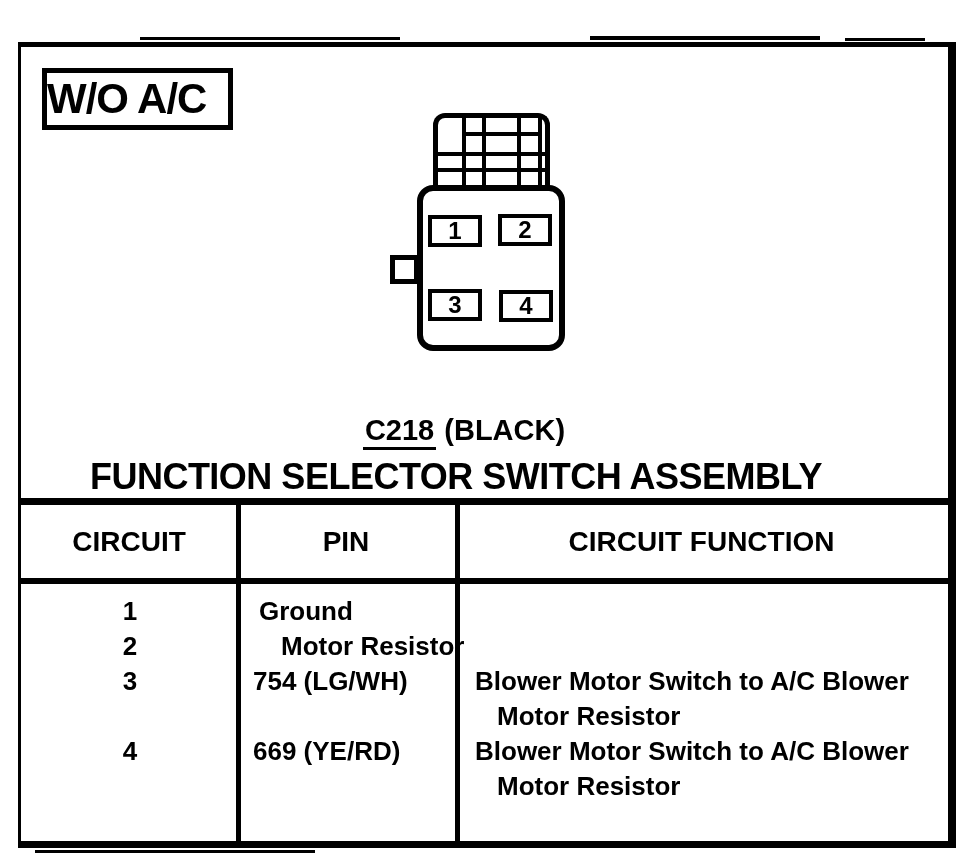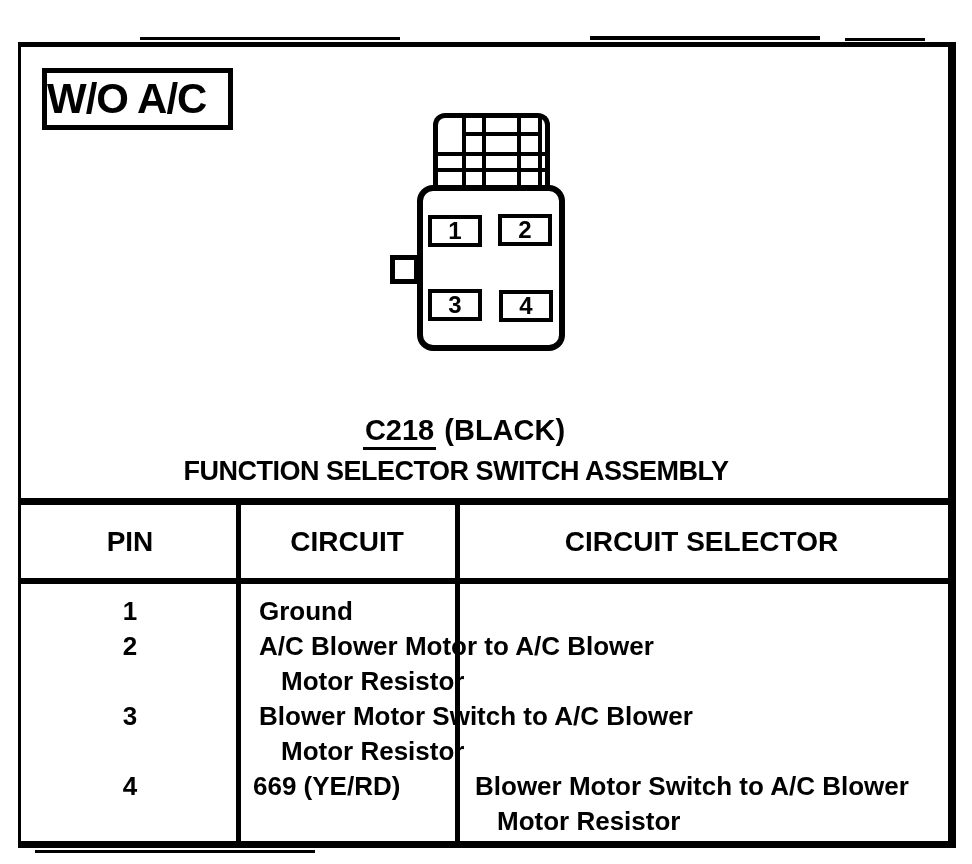--- a/index.html
+++ b/index.html
@@ -52,21 +52,21 @@
   }
 
   
   .caption-line1 {
     left: 8px; top: 414px; width: 912px; text-align: center;
     font-size: 29px;
   }
   .caption-id { border-bottom: 3px solid #000; padding: 0 2px 1px 2px; }
   .caption-line2 {
     left: 0; top: 456px; width: 912px; text-align: center;
-    font-size: 27px; letter-spacing: -0.5px;
+    font-size: 36px; letter-spacing: -0.5px;
   }
 
   
   .hline { background: #000; left: 18px; width: 938px; }
   .section-divider { top: 498px; height: 7px; }
   .header-bottom  { top: 578px; height: 6px; }
   .vline { background: #000; width: 5px; top: 505px; height: 336px; }
   .vline-1 { left: 236px; }
   .vline-2 { left: 455px; }
 
@@ -135,44 +135,44 @@
   <span>(BLACK)</span>
 </div>
 <div class="abs caption-line2">FUNCTION SELECTOR SWITCH ASSEMBLY</div>
 
 <div class="abs hline section-divider"></div>
 <div class="abs hline header-bottom"></div>
 <div class="abs vline vline-1"></div>
 <div class="abs vline vline-2"></div>
 
 <div class="abs thead">
+  <div class="th th-circuit">CIRCUIT</div>
   <div class="th th-pin">PIN</div>
-  <div class="th th-circuit">CIRCUIT</div>
-  <div class="th th-function">CIRCUIT SELECTOR</div>
+  <div class="th th-function">CIRCUIT FUNCTION</div>
 </div>
 
 <div class="abs tbody">
 
   <div class="trow">
     <div class="td-pin">1</div>
     <div class="td-function">
       <div>Ground</div>
     </div>
   </div>
 
   <div class="trow">
     <div class="td-pin">2</div>
     <div class="td-function">
-      <div>A/C Blower Motor to A/C Blower</div>
       <div class="wrap-line">Motor Resistor</div>
     </div>
   </div>
 
   <div class="trow">
     <div class="td-pin">3</div>
+    <div class="td-circuit">754 (LG/WH)</div>
     <div class="td-function">
       <div>Blower Motor Switch to A/C Blower</div>
       <div class="wrap-line">Motor Resistor</div>
     </div>
   </div>
 
   <div class="trow">
     <div class="td-pin">4</div>
     <div class="td-circuit">669 (YE/RD)</div>
     <div class="td-function">

